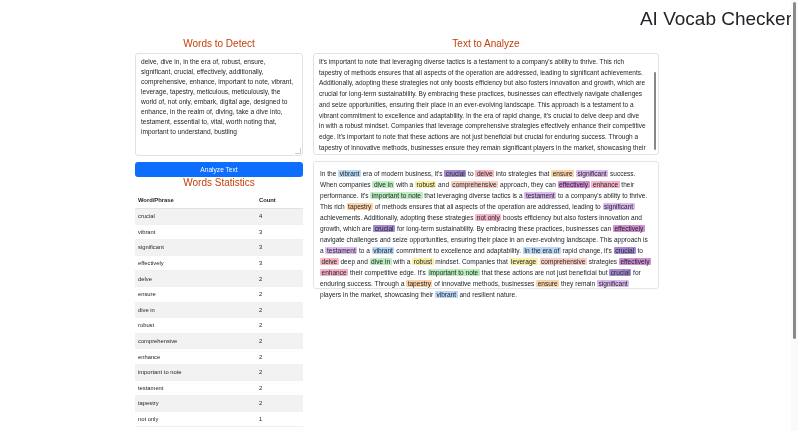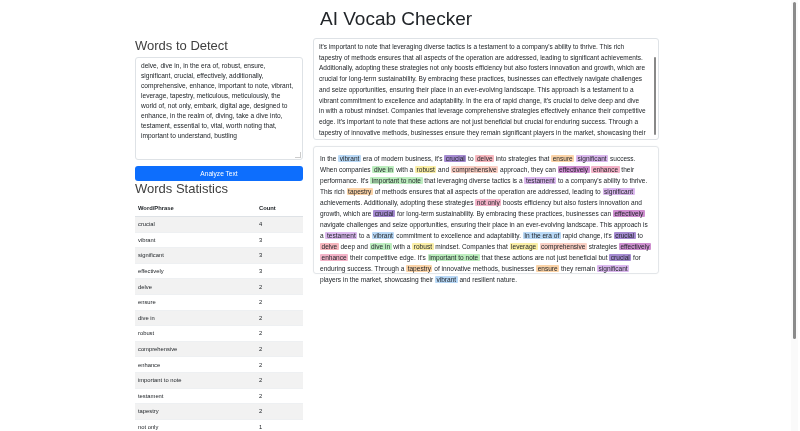--- a/index.html
+++ b/index.html
@@ -1,26 +1,26 @@
 <!DOCTYPE html>
 <html><head>
 <meta charset="utf-8">
 <style>
   html, body { margin:0; padding:0; }
   body {
     width:800px; height:431px; overflow:hidden; background:#fff;
     font-family:"Liberation Sans", sans-serif; color:#212529; position:relative;
   }
   .page-title {
-    text-align:center; font-size:19px; font-weight:400; margin:0;
+    text-align:right; font-size:19px; font-weight:400; margin:0;
     position:absolute; top:8px; left:0; right:8px; color:#212529;
   }
   .left-col { position:absolute; left:135px; top:38px; width:168px; }
   .right-col { position:absolute; left:313px; top:38px; width:346px; }
-  h2.sec { font-size:13px; font-weight:500; margin:0 0 4px 0; color:#404040; }
+  h2.sec { font-size:10px; font-weight:500; margin:0 0 4px 0; color:#c2410c;text-align:center; }
   .words-box {
     width:168px; height:103px; border:1px solid #dee2e6; border-radius:3px;
     box-sizing:border-box; padding:3px 5px; font-size:6.6px; line-height:10px;
     color:#212529; position:relative; overflow:hidden;
   }
   .resize-grip { position:absolute; right:1px; bottom:1px; width:5px; height:5px;
     border-right:1px solid #aaa; border-bottom:1px solid #aaa; transform:skew(0); opacity:.6; }
   .analyze-btn {
     display:block; width:168px; height:15px; margin-top:6px; background:#0d6efd;
     color:#fff; border:none; border-radius:3px; font-size:6.6px; text-align:center;
@@ -132,20 +132,21 @@
         </tr>
         <tr class="">
           <td class="c1">not only</td>
           <td>1</td>
         </tr>
       </tbody>
   </table>
 </div>
 
 <div class="right-col">
+  <h2 class="sec">Text to Analyze</h2>
   <div class="text-box">
     <span>It's important to note that leveraging diverse tactics is a testament to a company's ability to thrive. This rich tapestry of methods ensures that all aspects of the operation are addressed, leading to significant achievements. Additionally, adopting these strategies not only boosts efficiency but also fosters innovation and growth, which are crucial for long-term sustainability. By embracing these practices, businesses can effectively navigate challenges and seize opportunities, ensuring their place in an ever-evolving landscape. This approach is a testament to a vibrant commitment to excellence and adaptability. In the era of rapid change, it's crucial to delve deep and dive in with a robust mindset. Companies that leverage comprehensive strategies effectively enhance their competitive edge. It's important to note that these actions are not just beneficial but crucial for enduring success. Through a tapestry of innovative methods, businesses ensure they remain significant players in the market, showcasing their vibrant and resilient nature.</span>
     <span class="inner-scroll"></span>
   </div>
   <div class="result-box" id="result-box"><span>In the </span><span class="hl hl-blue">vibrant</span><span> era of modern business, it's </span><span class="hl hl-dpurple">crucial</span><span> to </span><span class="hl hl-red">delve</span><span> into strategies that </span><span class="hl hl-orange">ensure</span><span> </span><span class="hl hl-purple">significant</span><span> success. When companies </span><span class="hl hl-green">dive in</span><span> with a </span><span class="hl hl-yellow">robust</span><span> and </span><span class="hl hl-salmon">comprehensive</span><span> approach, they can </span><span class="hl hl-magenta">effectively</span><span> </span><span class="hl hl-pink">enhance</span><span> their performance. It's </span><span class="hl hl-green">important to note</span><span> that leveraging diverse tactics is a </span><span class="hl hl-purple">testament</span><span> to a company's ability to thrive. This rich </span><span class="hl hl-orange">tapestry</span><span> of methods ensures that all aspects of the operation are addressed, leading to </span><span class="hl hl-purple">significant</span><span> achievements. Additionally, adopting these strategies </span><span class="hl hl-pink">not only</span><span> boosts efficiency but also fosters innovation and growth, which are </span><span class="hl hl-dpurple">crucial</span><span> for long-term sustainability. By embracing these practices, businesses can </span><span class="hl hl-magenta">effectively</span><span> navigate challenges and seize opportunities, ensuring their place in an ever-evolving landscape. This approach is a </span><span class="hl hl-purple">testament</span><span> to a </span><span class="hl hl-blue">vibrant</span><span> commitment to excellence and adaptability. </span><span class="hl hl-blue">In the era of</span><span> rapid change, it's </span><span class="hl hl-dpurple">crucial</span><span> to </span><span class="hl hl-red">delve</span><span> deep and </span><span class="hl hl-green">dive in</span><span> with a </span><span class="hl hl-yellow">robust</span><span> mindset. Companies that </span><span class="hl hl-yellow">leverage</span><span> </span><span class="hl hl-salmon">comprehensive</span><span> strategies </span><span class="hl hl-magenta">effectively</span><span> </span><span class="hl hl-pink">enhance</span><span> their competitive edge. It's </span><span class="hl hl-green">important to note</span><span> that these actions are not just beneficial but </span><span class="hl hl-dpurple">crucial</span><span> for enduring success. Through a </span><span class="hl hl-orange">tapestry</span><span> of innovative methods, businesses </span><span class="hl hl-orange">ensure</span><span> they remain </span><span class="hl hl-purple">significant</span><span> players in the market, showcasing their </span><span class="hl hl-blue">vibrant</span><span> and resilient nature.</span></div>
 </div>
 
 <div class="page-scroll-track"></div>
 <div class="page-scroll"></div>
 

